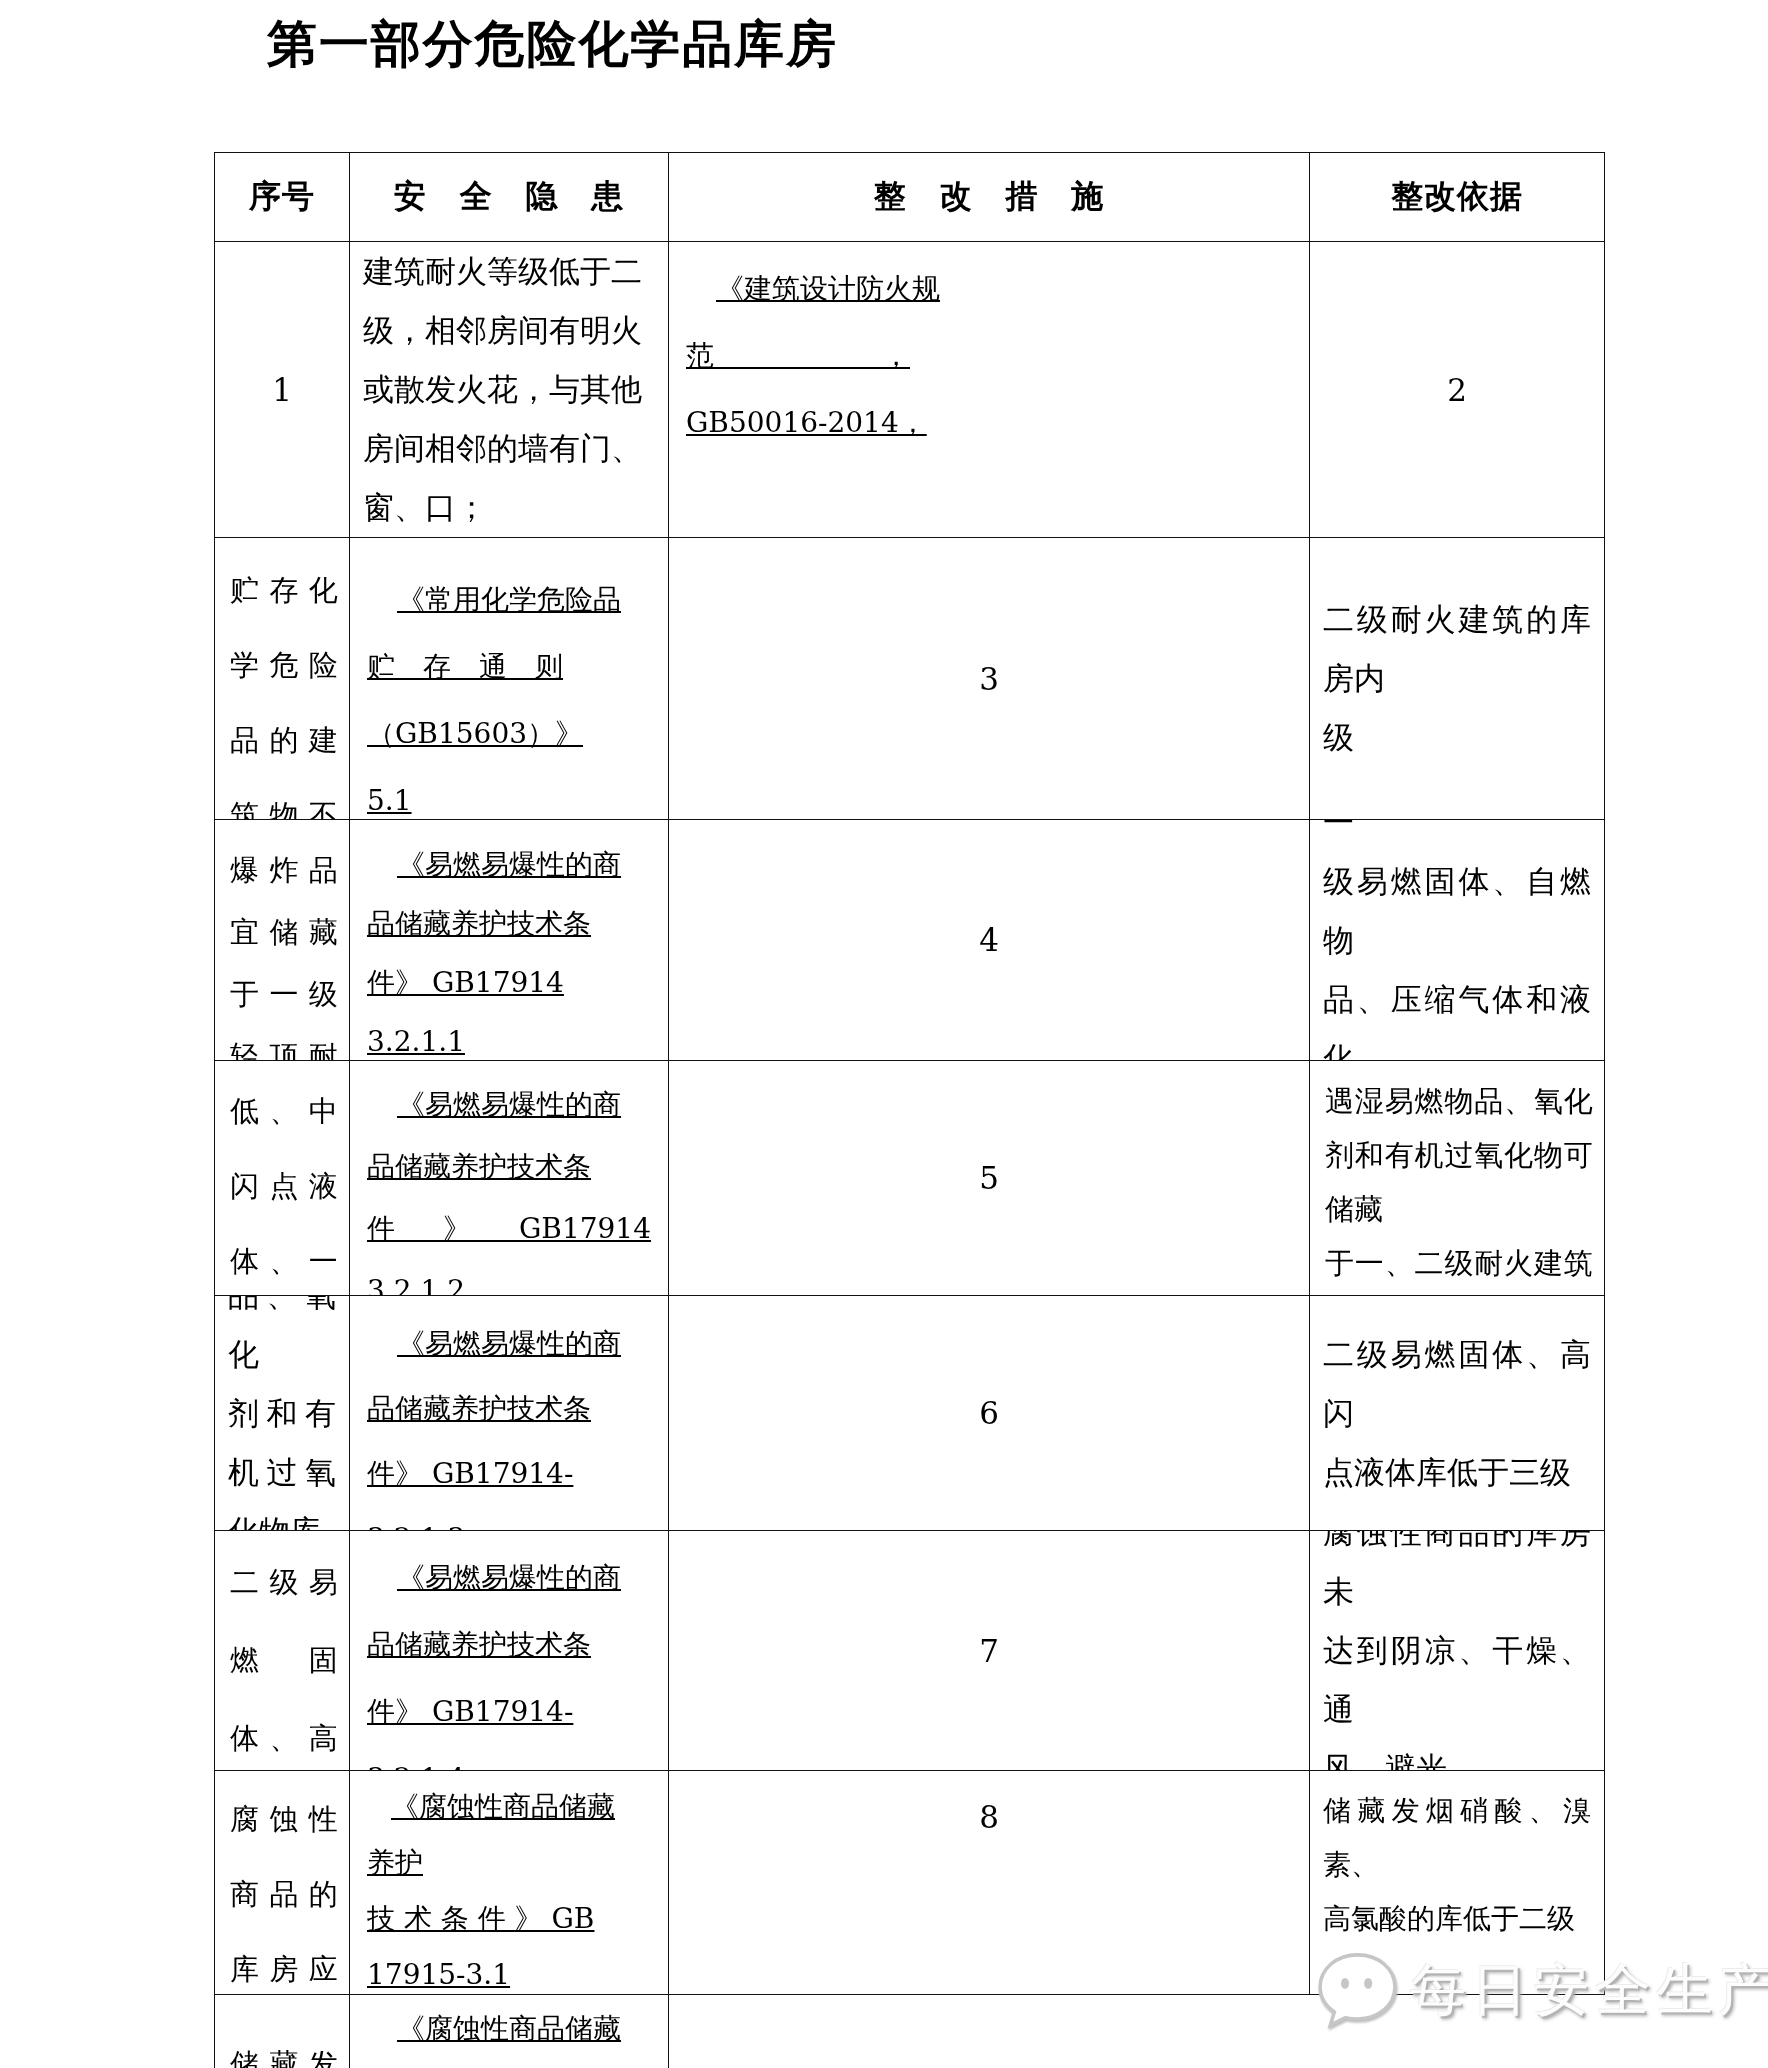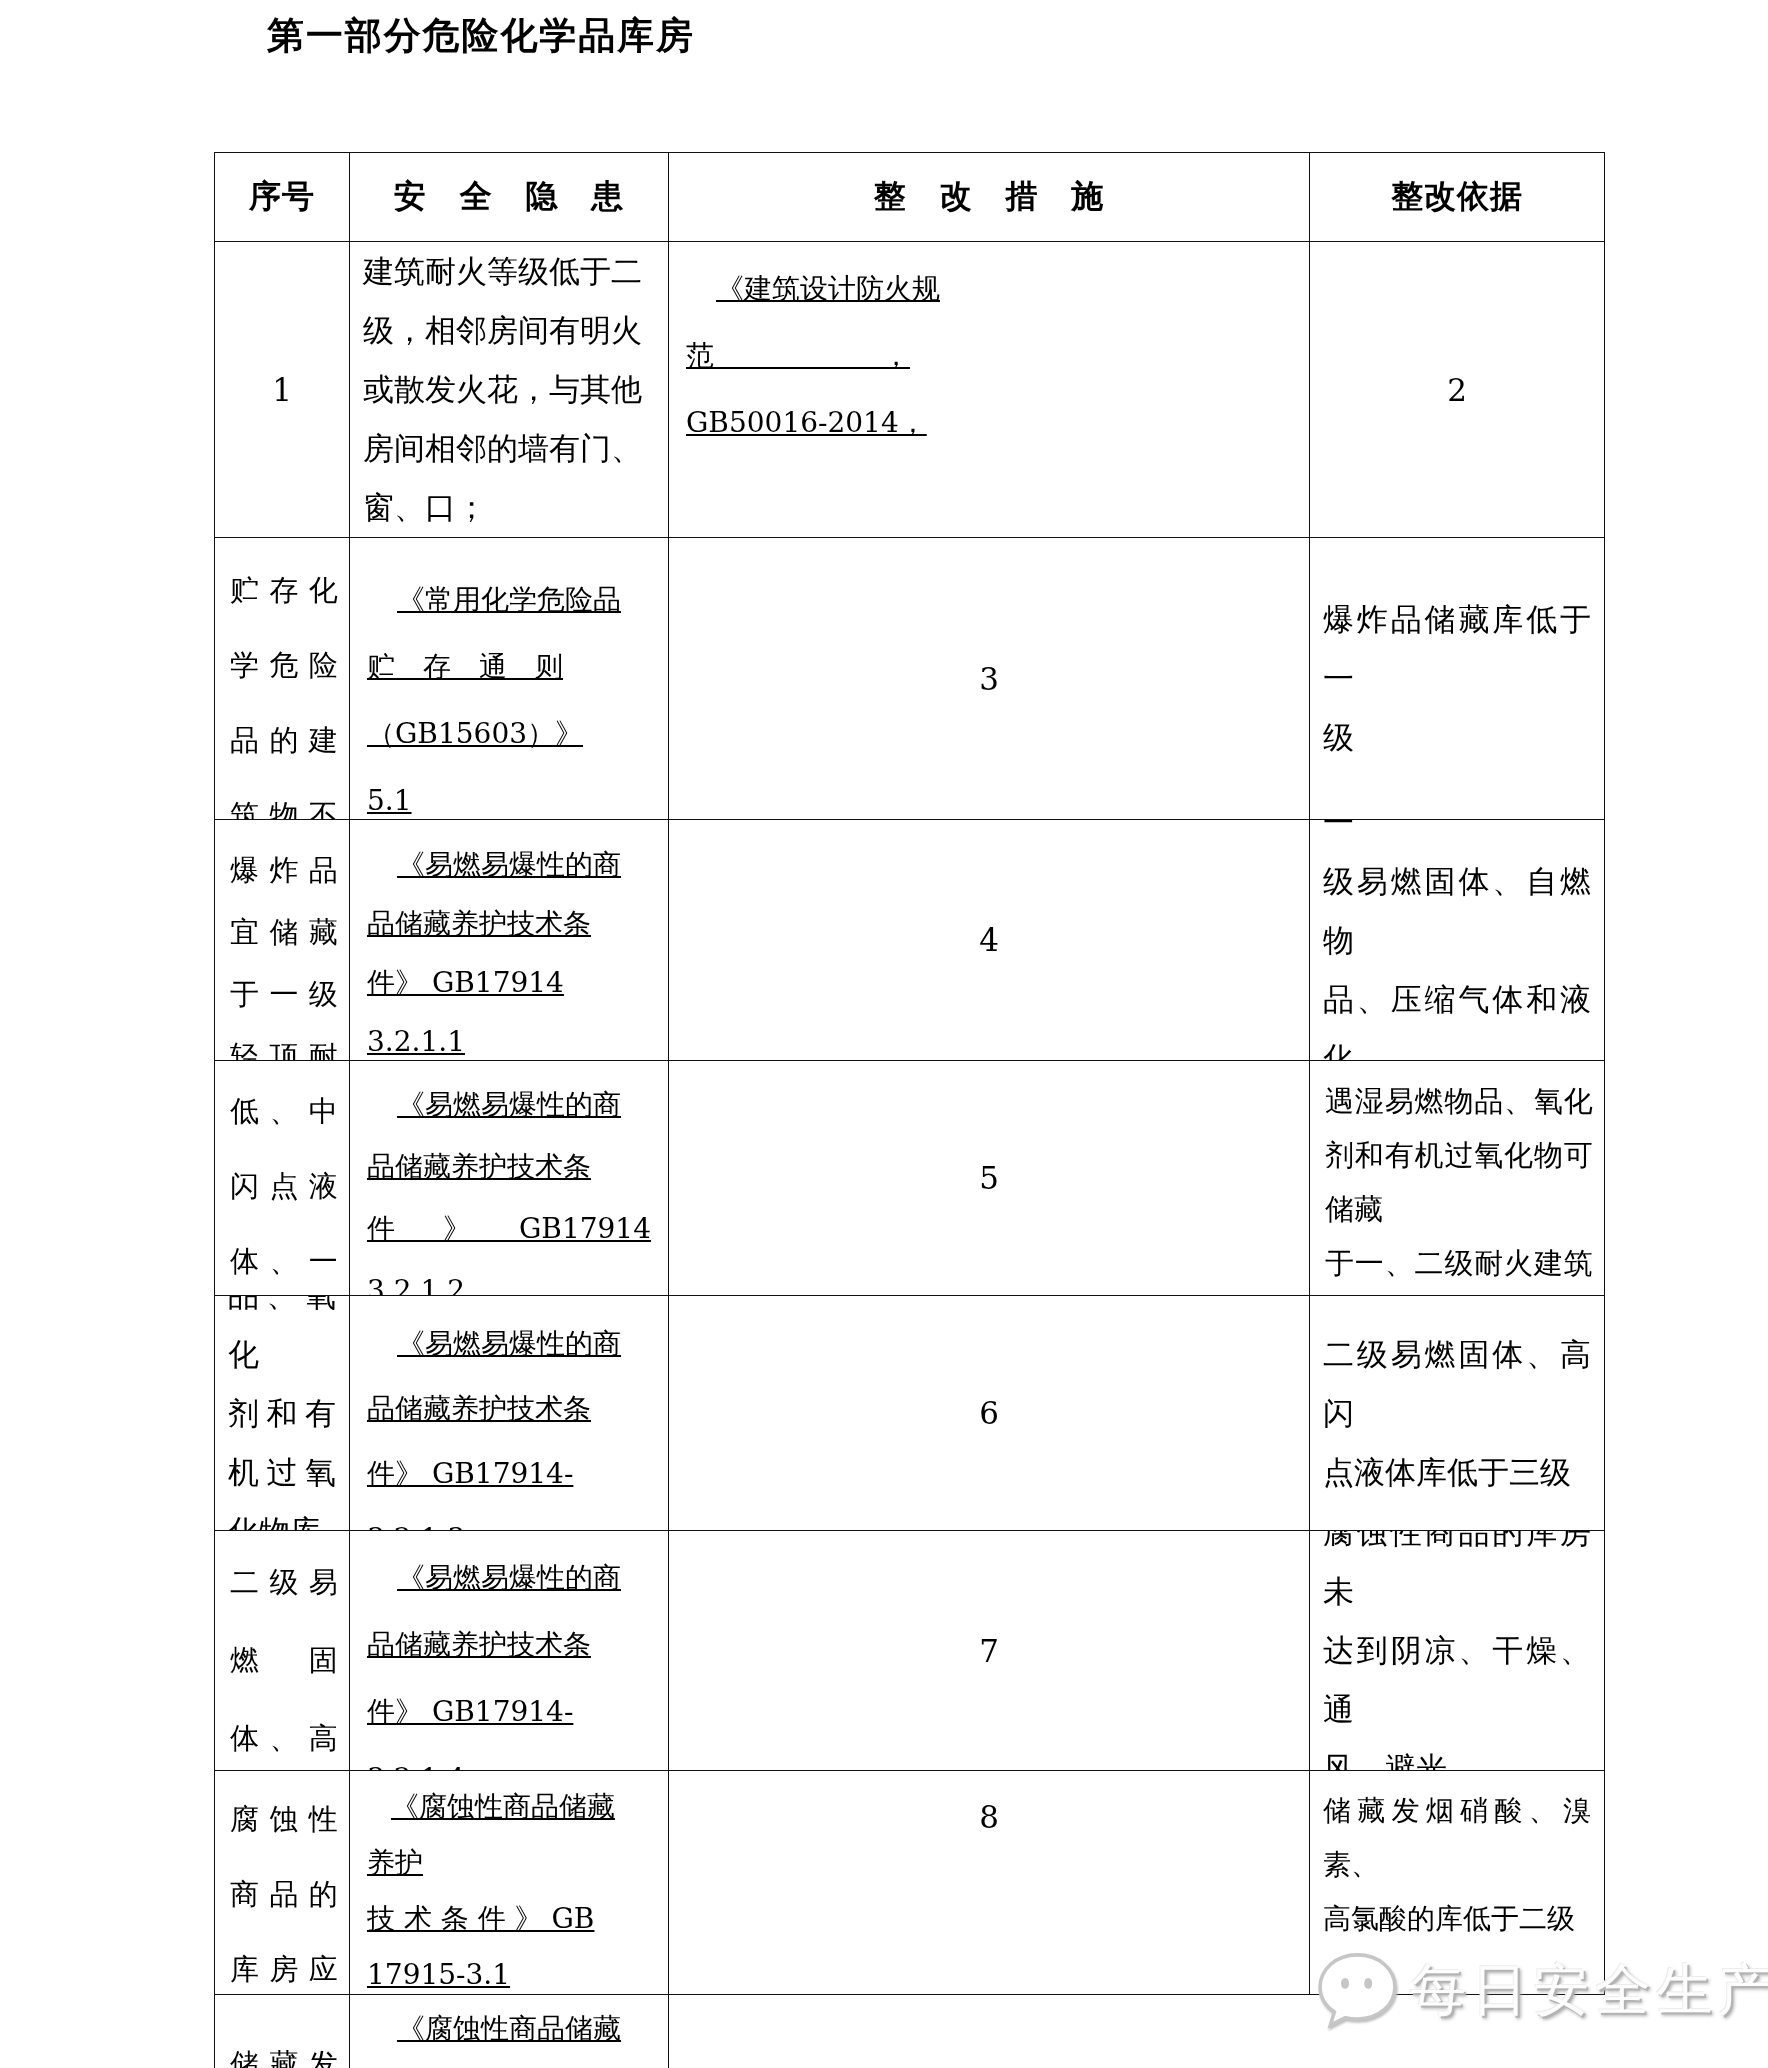--- a/index.html
+++ b/index.html
@@ -4,21 +4,21 @@
 <style>
   html,body{margin:0;padding:0;}
   body{
     width:1768px;height:2069px;overflow:hidden;position:relative;
     background:#ffffff;color:#000;
     font-family:"DejaVu Serif","Liberation Serif",serif;
   }
   .page-title{
     position:absolute;left:267px;top:11.2px;
     font-family:"DejaVu Sans","Liberation Sans",sans-serif;
-    font-weight:bold;font-size:37px;letter-spacing:1.9px;color:#000;
+    font-weight:bold;font-size:50px;letter-spacing:1.9px;color:#000;
   }
   .tbl{
     position:absolute;left:214px;top:152px;
     display:grid;
     grid-template-columns:135px 319px 641px 295px;
     grid-template-rows:89px 296px 282px 241px 235px 235px 240px 224px 228px;
     border-top:1.9px solid #111;border-left:1.9px solid #111;
   }
   .cell{
     border-right:1.9px solid #111;border-bottom:1.9px solid #111;
@@ -111,21 +111,21 @@
     <div class="cell measure r2">贮存化学危险品的建筑物不得有地下室或其
 他地下建筑，其耐火等级、层数、占地面积、
 安全疏散和防火间距，应符合国家有关规定。</div>
     <div class="cell basis r2">《常用化学危险品
 贮　存　通　则
 （GB15603）》
 5.1</div>
 
     <div class="cell no r3">3</div>
     <div class="cell hazard r3">
-        <div class="txt">爆炸品储藏库低于一
+        <div class="txt">二级耐火建筑的库房内
 级</div>
       </div>
     <div class="cell measure r3">爆炸品宜储藏于一级轻顶耐火建筑的库房内。</div>
     <div class="cell basis r3">《易燃易爆性的商
 品储藏养护技术条
 件》 GB17914
 3.2.1.1</div>
 
     <div class="cell no r4">4</div>
     <div class="cell hazard r4">

